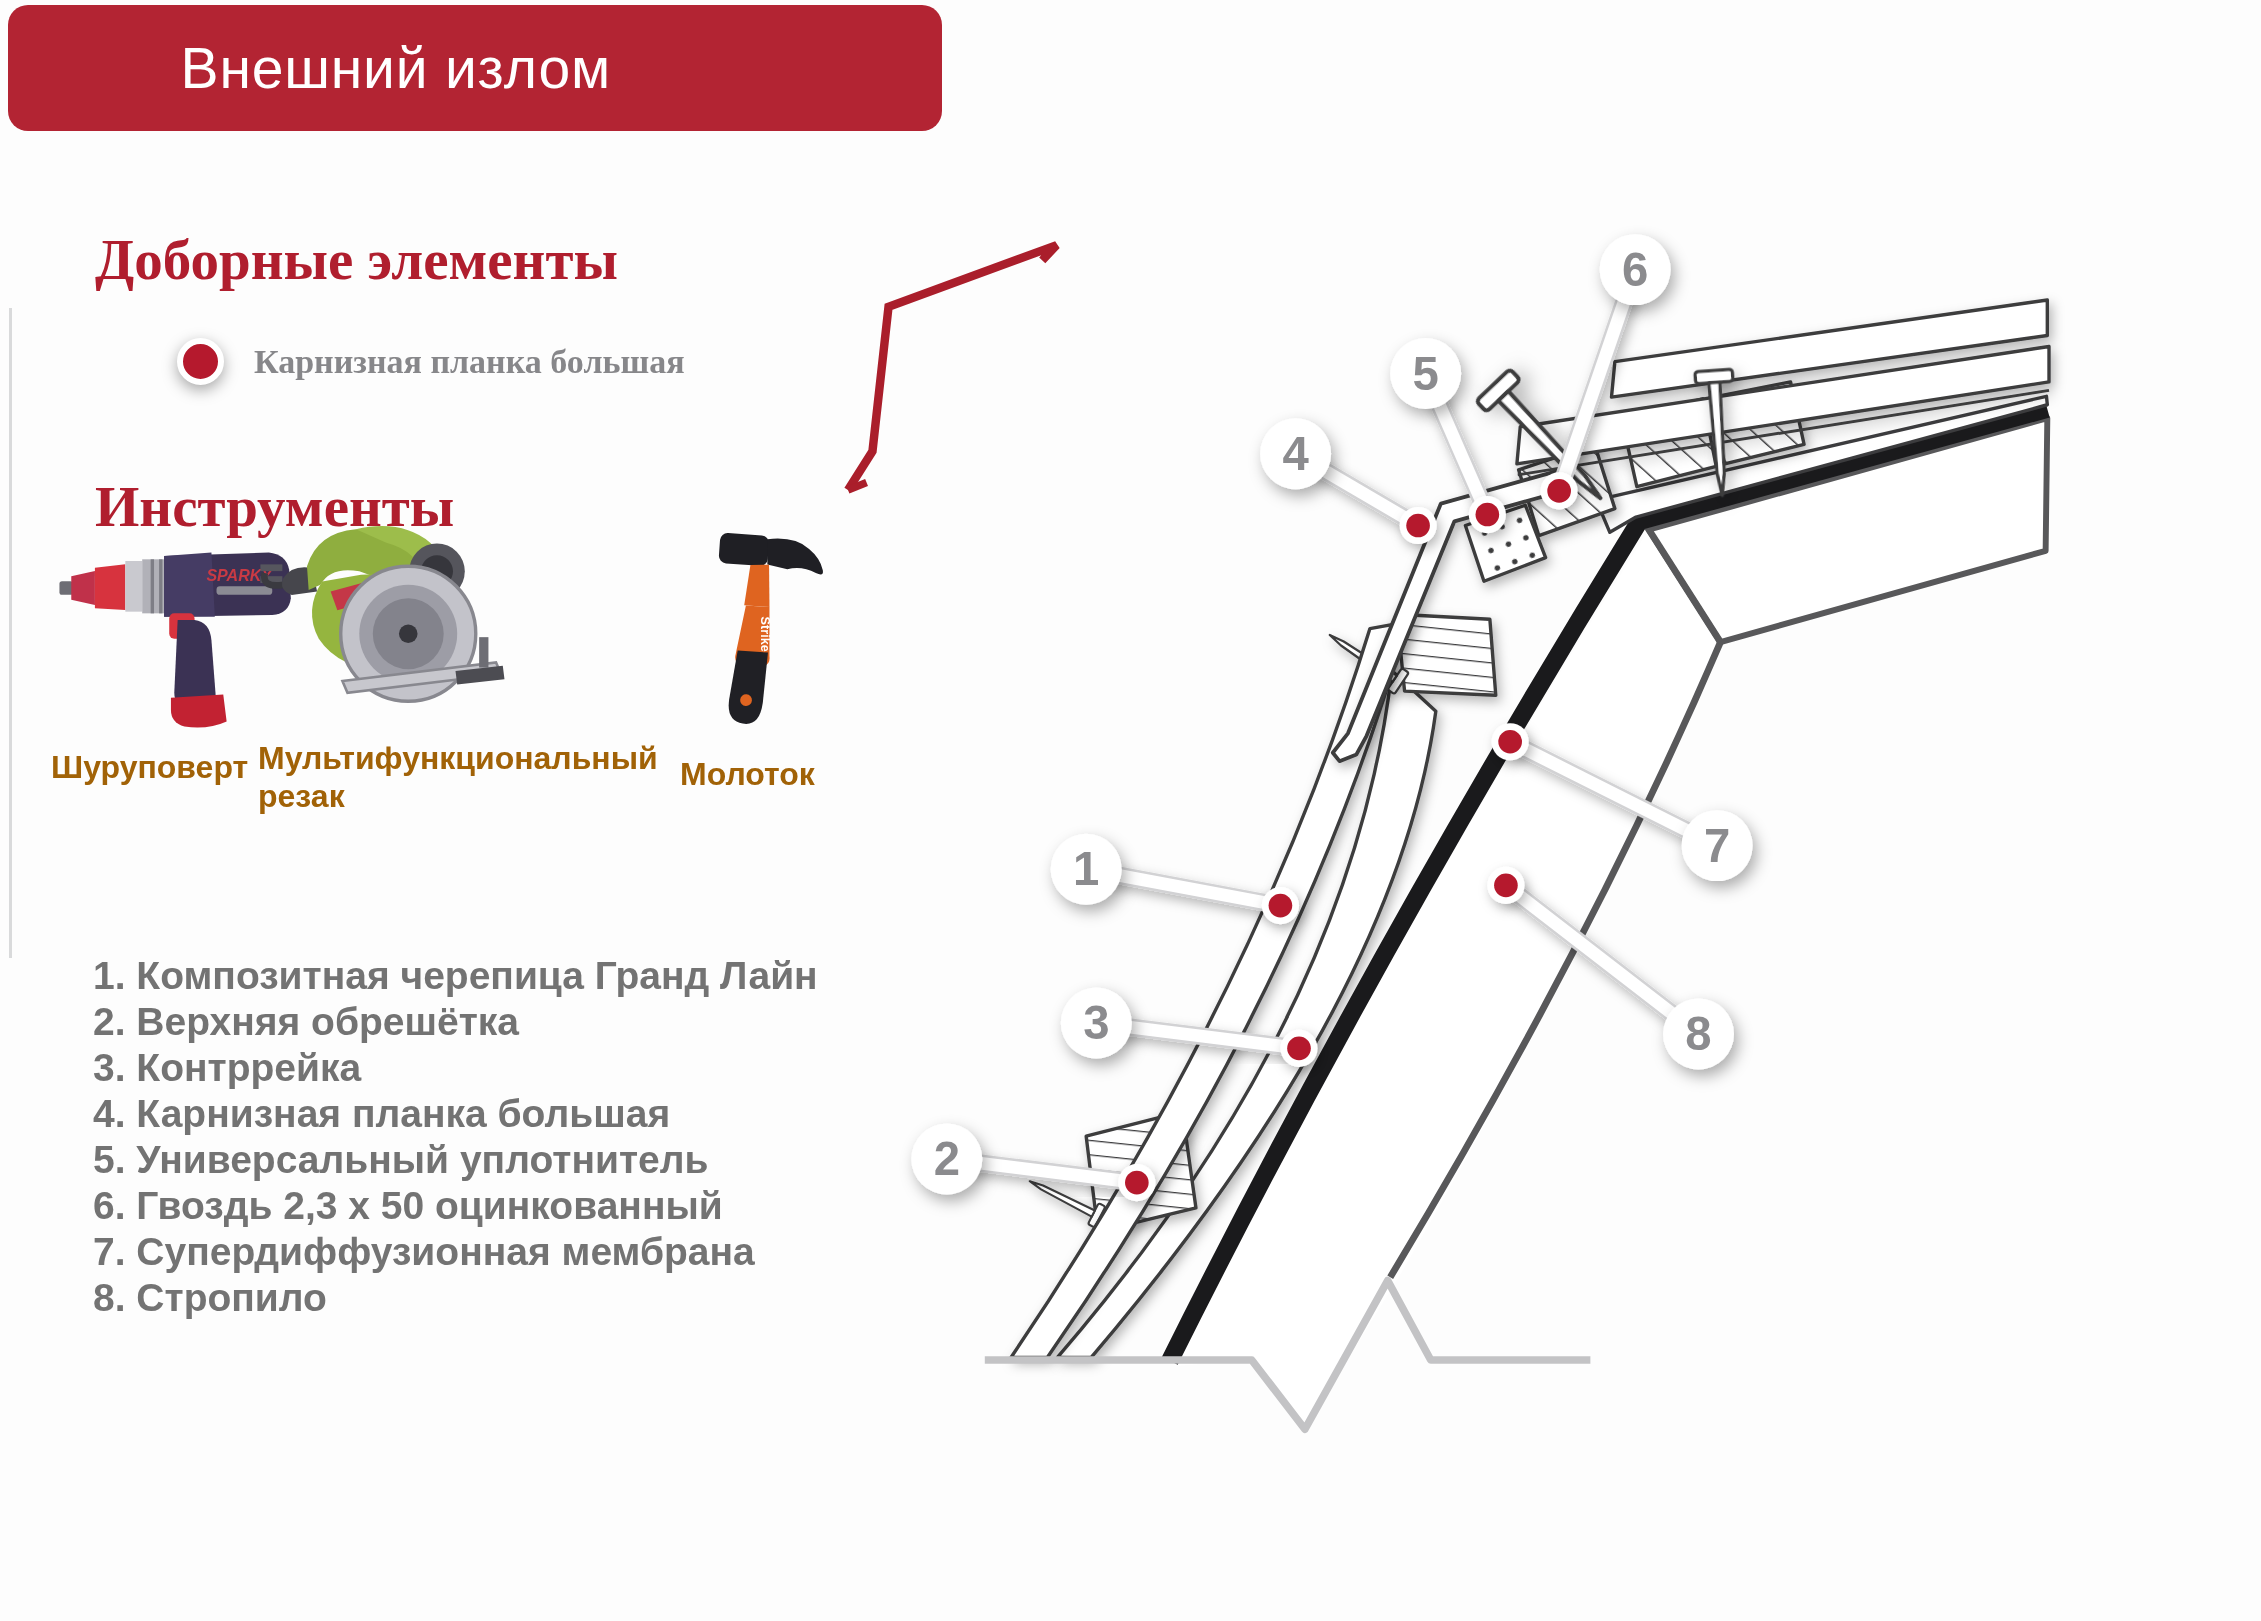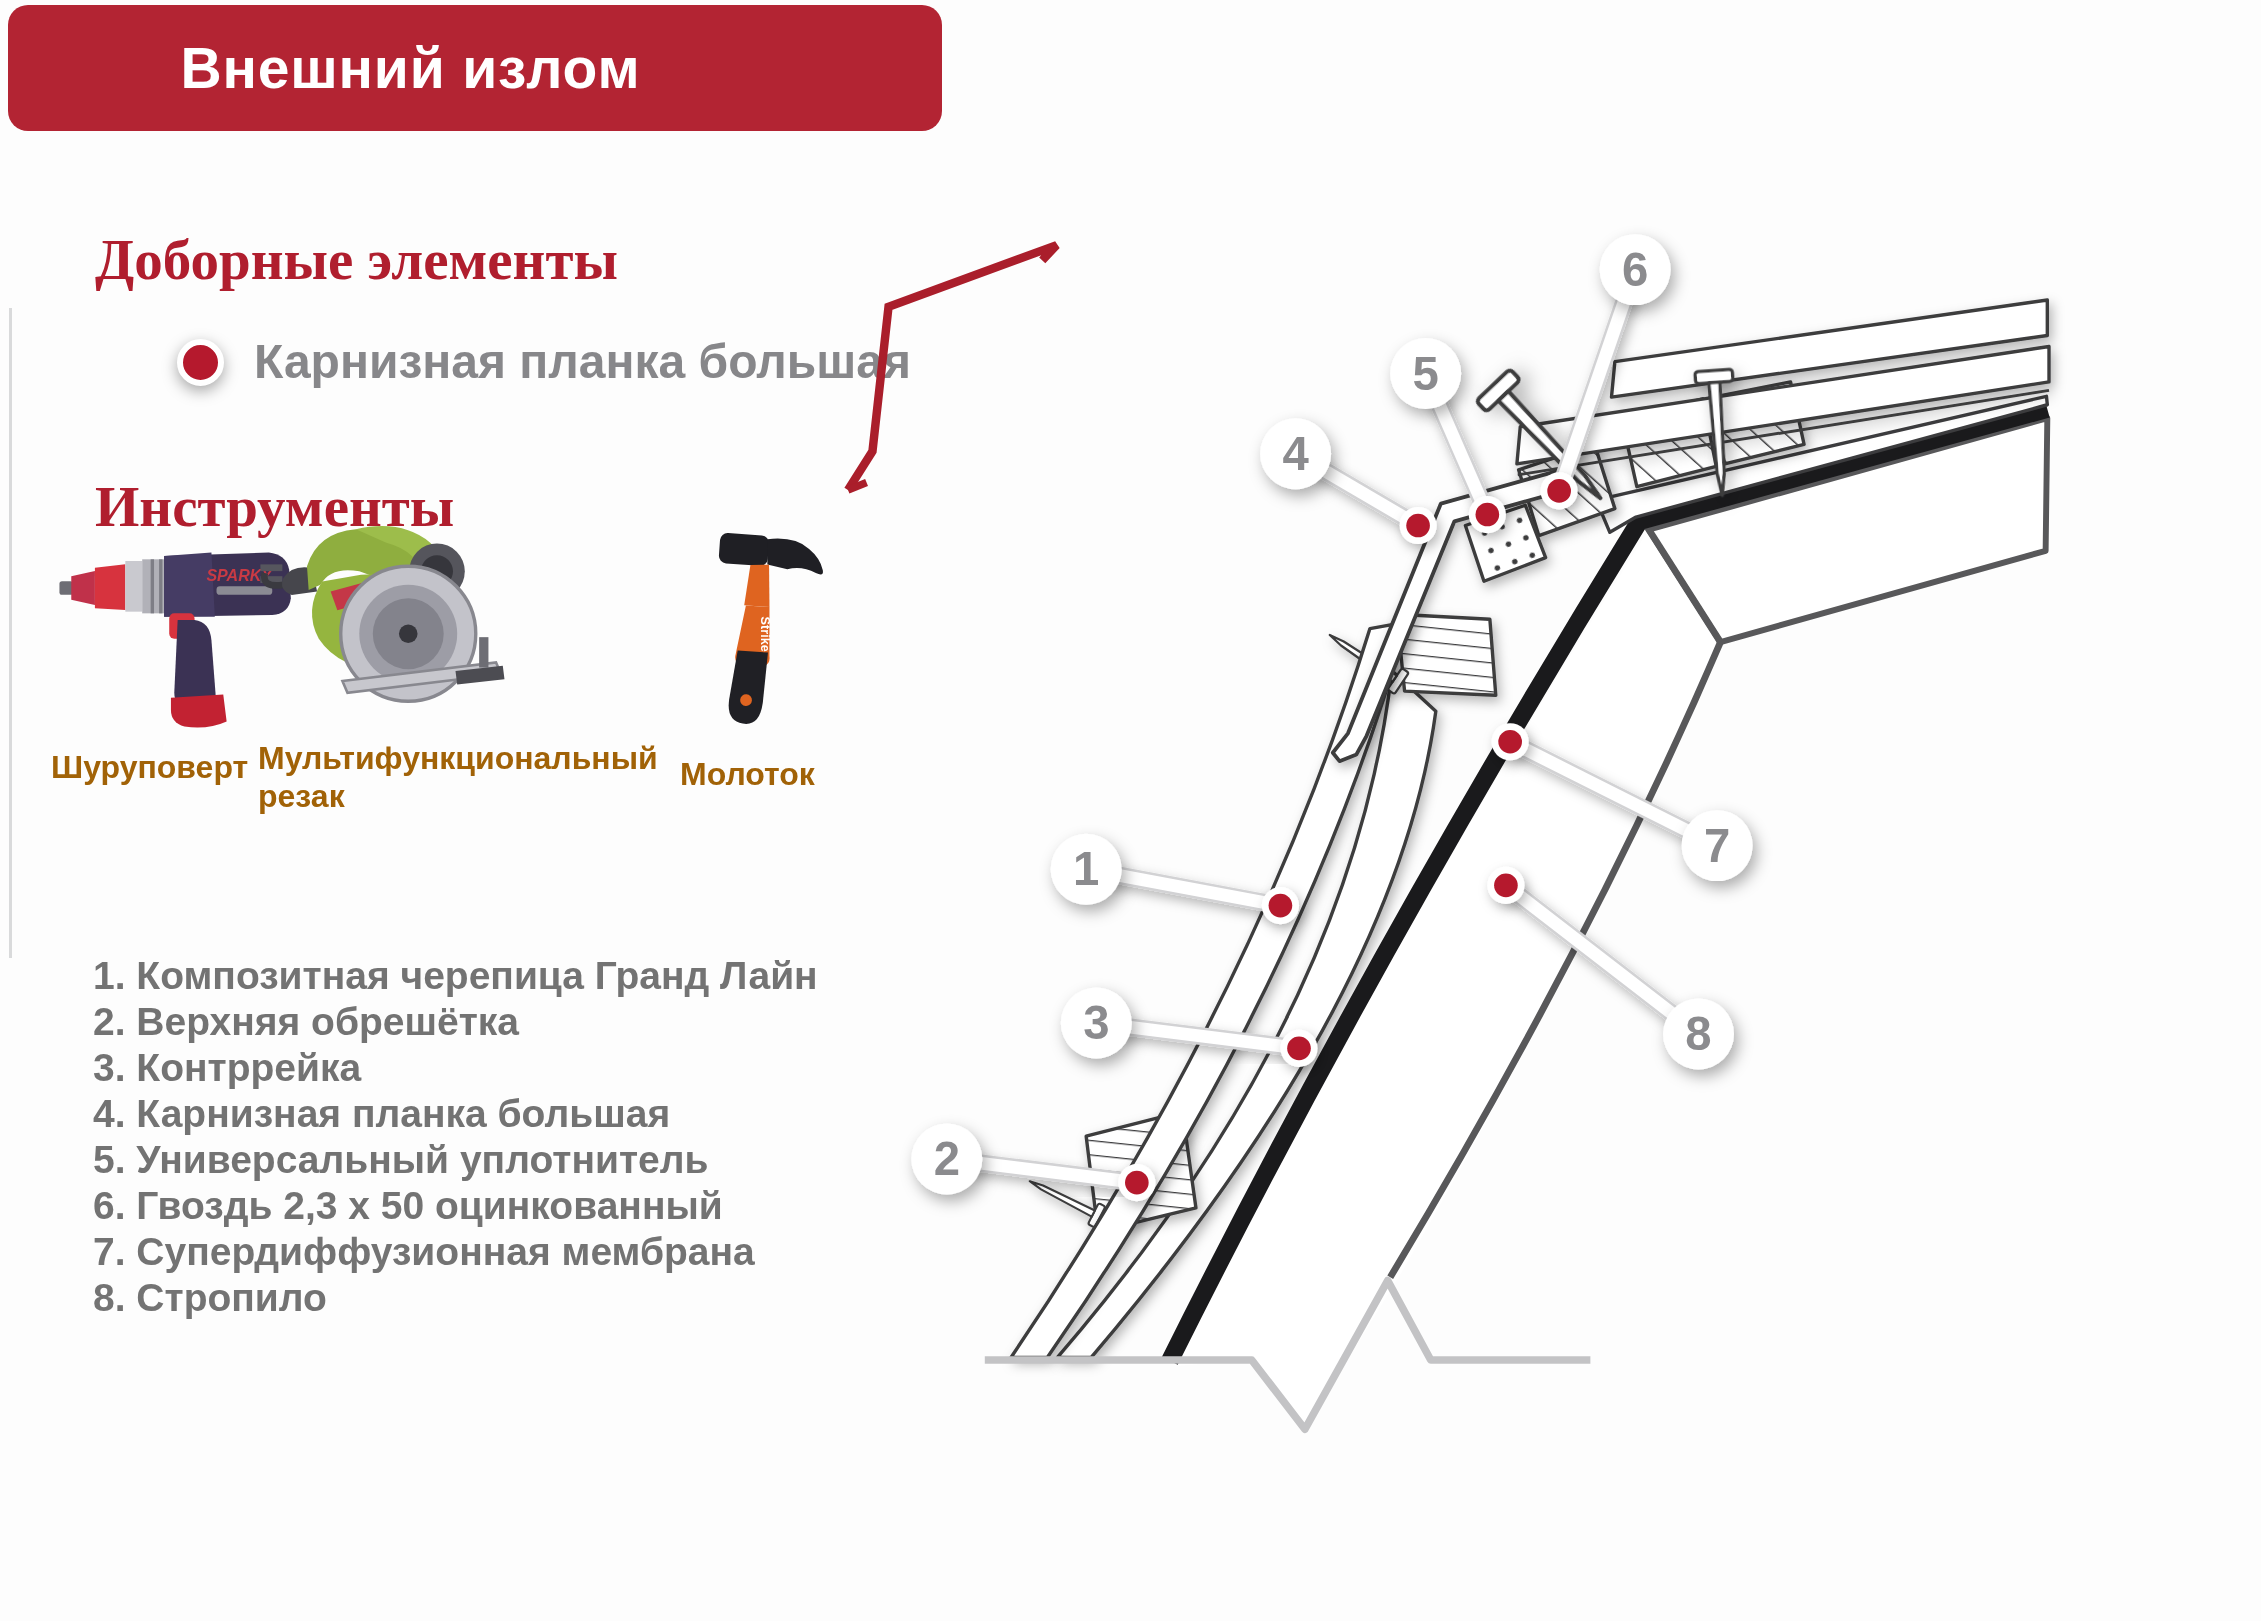--- a/index.html
+++ b/index.html
@@ -1,28 +1,28 @@
 <!DOCTYPE html>
 <html style="font-size:13.5px"><head>
 <meta charset="utf-8">
 <style>
   html,body{margin:0;padding:0;}
   body{width:2261px;height:1622px;background:#fdfdfd;font-family:"Liberation Sans",sans-serif;overflow:hidden;}
   .page{position:relative;width:2261px;height:1622px;background:#fdfdfd;}
   .banner{position:absolute;left:7.6px;top:5px;width:934px;height:126px;background:#b32433;border-radius:20px;}
   .banner-title{position:absolute;left:173px;top:0;height:126px;display:flex;align-items:center;
-    color:#fff;font-size:57px;font-weight:bold;letter-spacing:0.8px;}
+    color:#fff;font-size:57px;font-weight:normal;letter-spacing:0.8px;}
   .left-rule{position:absolute;left:9.3px;top:308px;width:2.5px;height:650px;background:#d9dadb;}
   .h-red{position:absolute;color:#b01e2e;font-weight:bold;font-size:57px;line-height:1;font-family:Liberation Serif, serif;}
   #h-accessories{left:95px;top:231px;}
   #h-tools{left:95px;top:446px;margin-top:32px;}
   .bullet-row{position:absolute;left:177px;top:338px;display:flex;align-items:center;}
   .bullet-dot{width:35px;height:35px;border-radius:50%;background:#b5192d;border:6.8px solid #ffffff;
     box-shadow:0 5px 15px rgba(0,0,0,0.35);}
-  .bullet-label{margin-left:30px;color:#87878a;font-weight:bold;font-size:48px;line-height:1;}
+  .bullet-label{margin-left:30px;color:#87878a;font-weight:bold;font-size:34px;line-height:1;font-family:Liberation Serif, serif;}
   .tool{position:absolute;text-align:left;}
   .tool-label{color:#a16207;font-weight:bold;font-size:32px;line-height:1.18;}
   #tool-1{left:51px;top:532px;width:253px;}
   #tool-2{left:258px;top:519px;width:439px;}
   #tool-3{left:680px;top:528px;width:186px;}
   #tool-1 .tool-label{margin-top:15px;}
   #tool-2 .tool-label{margin-top:6.8px;}
   #tool-3 .tool-label{margin-top:13.5px;}
   .legend{position:absolute;left:93px;top:953px;list-style:none;margin:0;padding:0;}
   .legend li{color:#737373;font-weight:bold;font-size:39px;line-height:46px;white-space:nowrap;}

